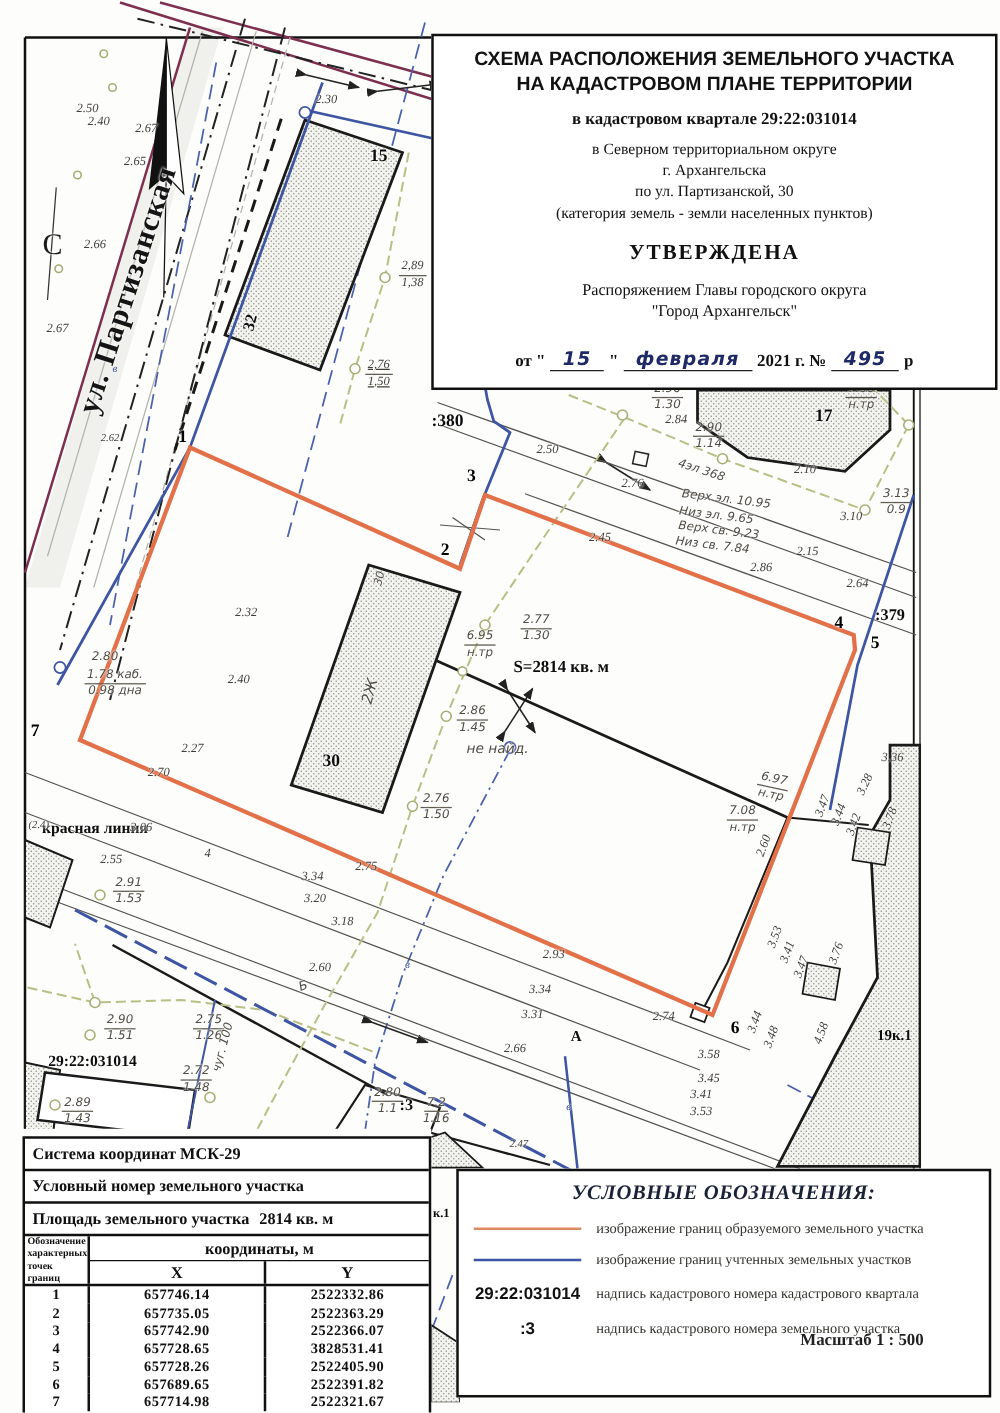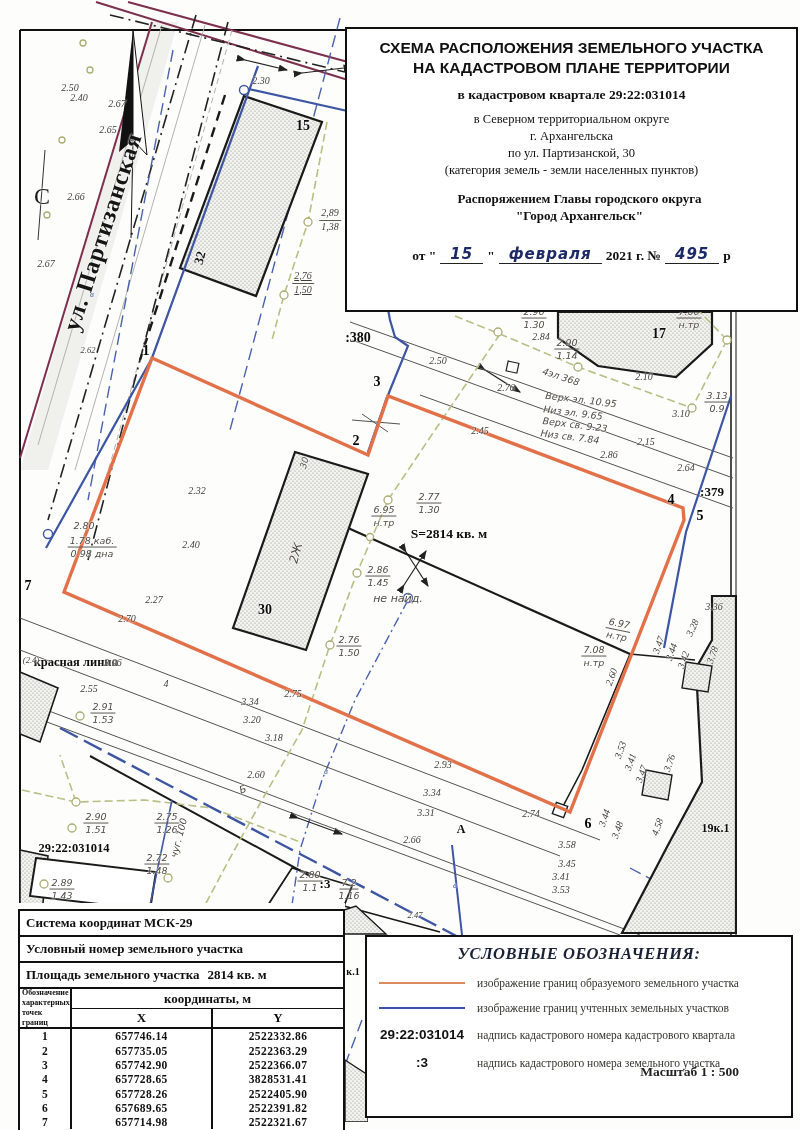--- a/index.html
+++ b/index.html
@@ -24,21 +24,21 @@
   .ml.frac .fb{display:block;padding-top:1px;}
 
   
   .titleblock{position:absolute;left:345px;top:27px;width:449px;height:281px;background:#fff;
       border:2.5px solid #101010;z-index:4;text-align:center;color:#111;}
   .titleblock .t1{font-family:"Liberation Sans",sans-serif;font-weight:bold;font-size:15.5px;
       line-height:1.3;margin-top:9px;}
   .titleblock .kv{font-weight:bold;font-size:13.5px;margin-top:9px;}
   .titleblock .addr{font-size:12.5px;line-height:1.35;margin-top:8px;}
   .titleblock .appr{font-weight:bold;font-size:17px;letter-spacing:1.5px;margin-top:13px;}
-  .titleblock .ord{font-weight:bold;font-size:13px;line-height:1.35;margin-top:11px;padding-left:16px;}
+  .titleblock .ord{font-weight:normal;font-size:13px;line-height:1.35;margin-top:11px;padding-left:16px;}
   .titleblock .dateline{margin-top:20px;font-weight:bold;font-size:13.5px;display:flex;
       justify-content:center;align-items:flex-end;gap:4px;}
   .hw{font-family:"DejaVu Sans",sans-serif;font-style:italic;font-weight:bold;font-size:15px;
       color:#1d2a66;letter-spacing:1px;}
   .uline{border-bottom:1.6px solid #222;padding:0 10px 0;}
 
   
   .ctable{position:absolute;left:18px;top:909px;width:327px;height:238px;background:#fff;
       border:2px solid #101010;z-index:4;box-sizing:border-box;color:#101010;}
   .trow{height:26px;border-bottom:2px solid #101010;display:flex;align-items:center;
@@ -259,21 +259,21 @@
       <div class="ml hand" style="left: 296px; top: 553px; font-size: 12px; transform: translate(-50%, -50%) rotate(-75deg);">2Ж</div>
       <div class="ml bold" style="left: 639px; top: 334px; font-size: 14px; transform: translate(-50%, -50%); padding-left: 40px;">17</div>
       <div class="ml bold" style="left: 694px; top: 828px; font-size: 12px; transform: translate(-50%, -50%); padding-left: 43px;">19к.1</div>
       <div class="ml bold" style="left: 353px; top: 972px; font-size: 10px; transform: translate(-50%, -50%);">к.1</div>
       <div class="ml bold" style="left: 712px; top: 492px; transform: translate(-50%, -50%);">:379</div>
       <div class="ml bold" style="left: 325px; top: 884px; transform: translate(-50%, -50%);">:3</div>
       <div class="ml bold" style="left: 74px; top: 849px; font-size: 12.5px; transform: translate(-50%, -50%);">29:22:031014</div>
       <div class="ml bold" style="left: 76px; top: 643px; font-size: 12.5px; transform: translate(-50%, -50%); margin-top: 20px;">красная линия</div>
       <div class="ml bold" style="left: 449px; top: 534px; font-size: 13.5px; transform: translate(-50%, -50%);">S=2814 кв. м</div>
       <div class="ml frac" style="left: 330px; top: 220px; transform: translate(-50%, -50%);"><span class="ft">2,89</span><span class="fb">1,38</span></div>
-      <div class="ml frac" style="left: 303px; top: 283px; transform: translate(-50%, -50%); text-decoration: underline;"><span class="ft">2,76</span><span class="fb">1,50</span></div>
+      <div class="ml frac" style="left: 303px; top: 299px; transform: translate(-50%, -50%); text-decoration: underline;"><span class="ft">2,76</span><span class="fb">1,50</span></div>
       <div class="ml frac hand" style="left: 534px; top: 318px; transform: translate(-50%, -50%);"><span class="ft">2.96</span><span class="fb">1.30</span></div>
       <div class="ml frac hand" style="left: 567px; top: 349px; transform: translate(-50%, -50%);"><span class="ft">2.90</span><span class="fb">1.14</span></div>
       <div class="ml frac hand" style="left: 412px; top: 503px; transform: translate(-50%, -50%); margin-left: 17px;"><span class="ft">2.77</span><span class="fb">1.30</span></div>
       <div class="ml frac hand" style="left: 384px; top: 516px; transform: translate(-50%, -50%);"><span class="ft">6.95</span><span class="fb">н.тр</span></div>
       <div class="ml frac hand" style="left: 378px; top: 576px; transform: translate(-50%, -50%);"><span class="ft">2.86</span><span class="fb">1.45</span></div>
       <div class="ml frac hand" style="left: 349px; top: 646px; transform: translate(-50%, -50%);"><span class="ft">2.76</span><span class="fb">1.50</span></div>
       <div class="ml frac hand" style="left: 689px; top: 318px; transform: translate(-50%, -50%);"><span class="ft">7.66</span><span class="fb">н.тр</span></div>
       <div class="ml frac hand" style="left: 717px; top: 402px; transform: translate(-50%, -50%);"><span class="ft">3.13</span><span class="fb">0.9</span></div>
       <div class="ml frac hand" style="left: 618px; top: 630px; transform: translate(-50%, -50%) rotate(12deg);"><span class="ft">6.97</span><span class="fb">н.тр</span></div>
       <div class="ml frac hand" style="left: 594px; top: 656px; transform: translate(-50%, -50%);"><span class="ft">7.08</span><span class="fb">н.тр</span></div>
@@ -352,20 +352,21 @@
     <div>СХЕМА РАСПОЛОЖЕНИЯ ЗЕМЕЛЬНОГО УЧАСТКА</div>
     <div>НА КАДАСТРОВОМ ПЛАНЕ ТЕРРИТОРИИ</div>
   </div>
   <div class="kv">в кадастровом квартале 29:22:031014</div>
   <div class="addr">
     <div>в Северном территориальном округе</div>
     <div>г. Архангельска</div>
     <div>по ул. Партизанской, 30</div>
     <div>(категория земель - земли населенных пунктов)</div>
   </div>
+  <div class="appr">УТВЕРЖДЕНА</div>
   <div class="ord">
     <div>Распоряжением Главы городского округа</div>
     <div>"Город Архангельск"</div>
   </div>
   <div class="dateline">
     <span>от "</span>
     <span class="hw uline">15</span>
     <span>"</span>
     <span class="hw uline">февраля</span>
     <span>2021 г. №</span>

